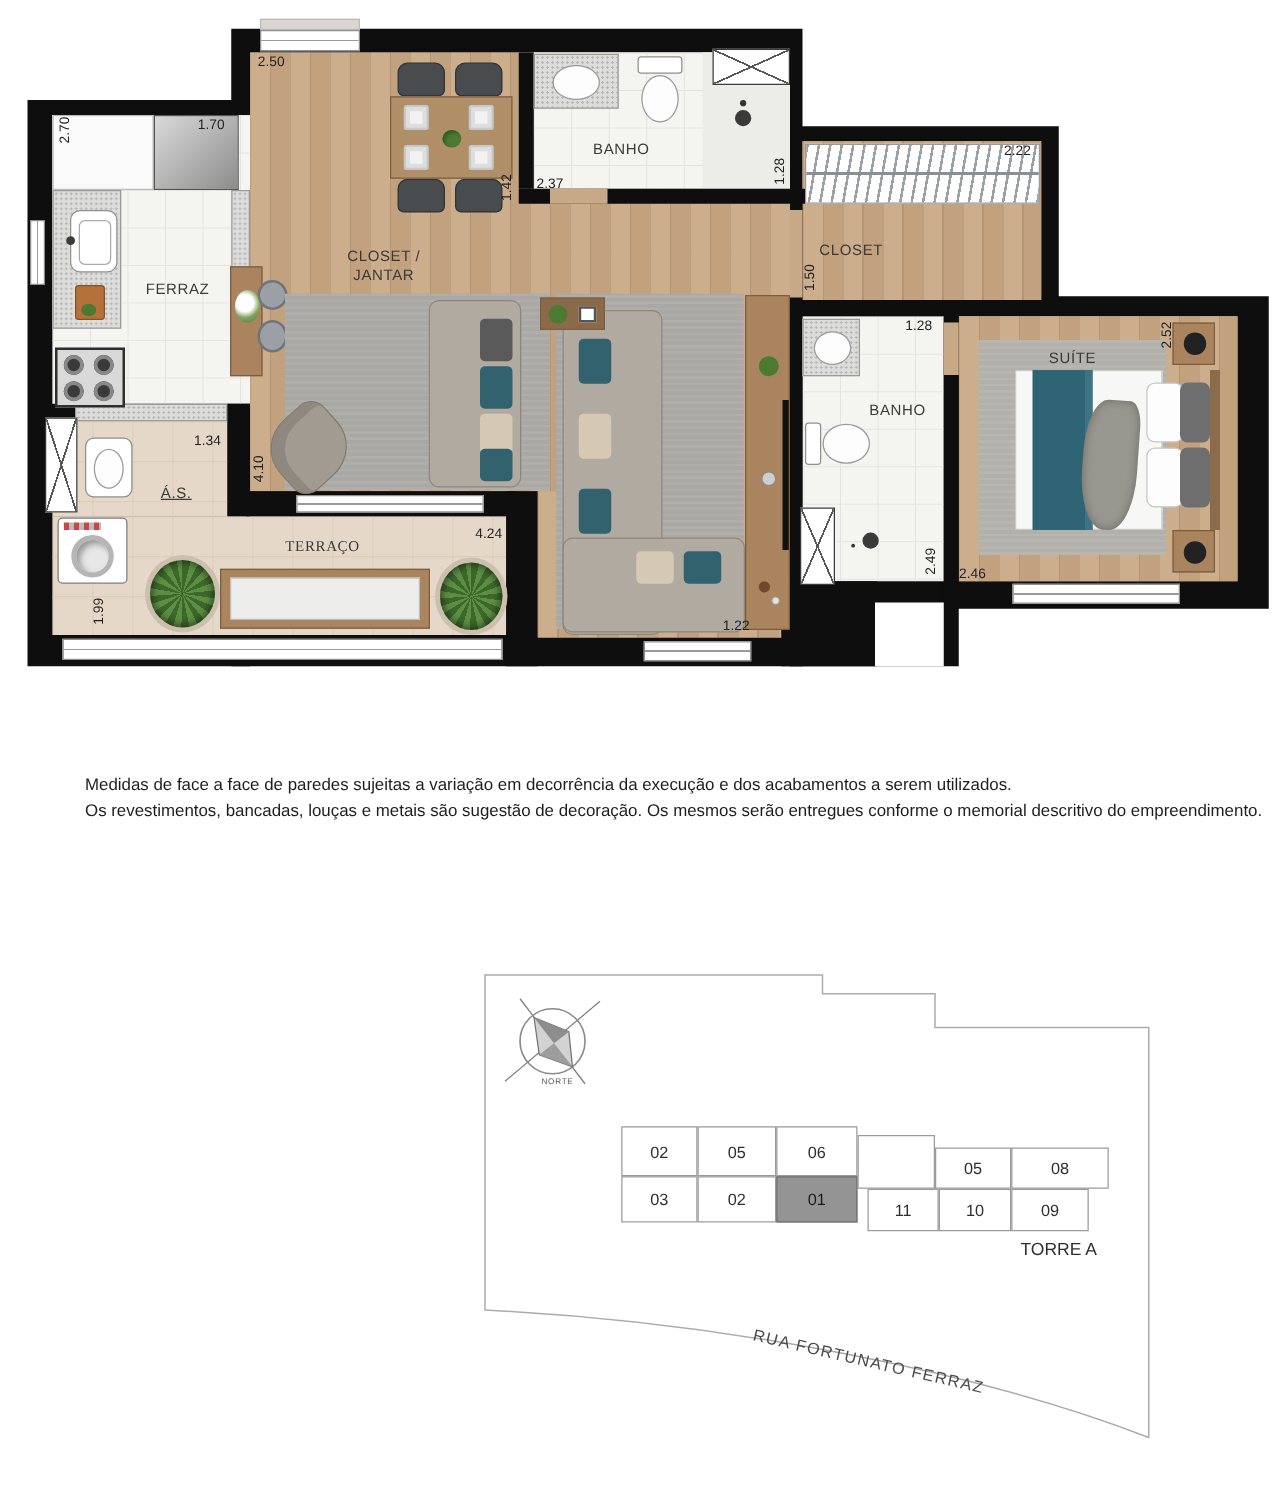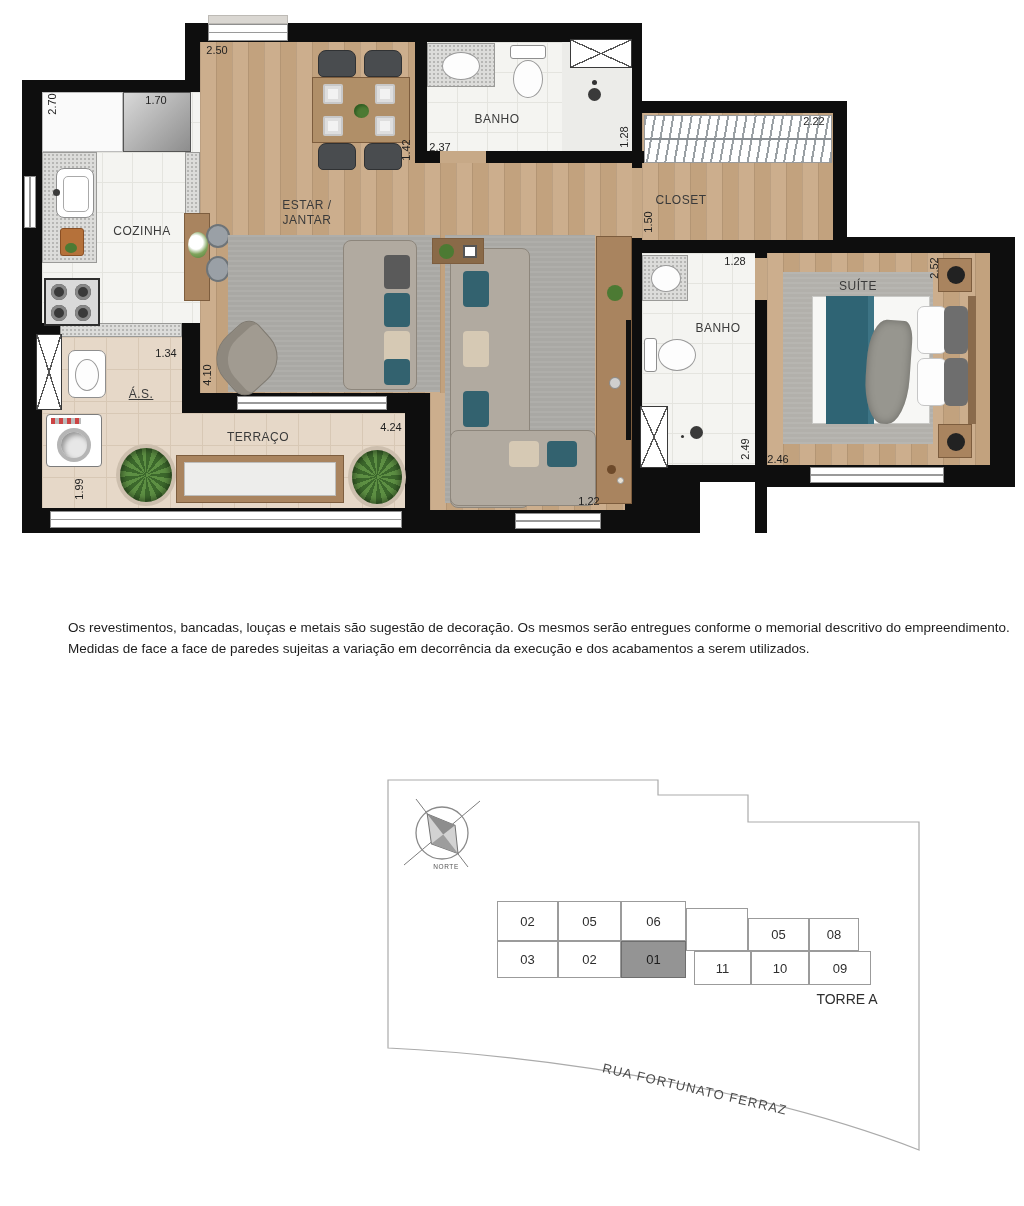--- a/index.html
+++ b/index.html
@@ -209,52 +209,52 @@
     <div class="fix" style="left:46px;top:414px;width:56px;height:53px;border-radius:4px;border-color:#7c7c7c;">
       <div class="abs" style="left:4px;top:3px;width:30px;height:6px;background:repeating-linear-gradient(90deg,#c44 0 4px,#bbb 4px 8px);"></div>
       <div class="oval" style="left:10px;top:13px;width:34px;height:34px;border:4px solid #b5b5b5;background:#e7e7e7;box-shadow:inset 3px 3px 5px rgba(0,0,0,.35);"></div>
     </div>
     <div class="wood" style="left:176px;top:455px;width:168px;height:48px;">
       <div class="abs" style="left:7px;top:6px;width:152px;height:34px;background:#ededeb;border:1px solid #bdbdbb;box-sizing:border-box;"></div>
     </div>
     <div class="plant" style="left:120px;top:448px;width:52px;height:54px;"></div>
     <div class="plant" style="left:352px;top:450px;width:50px;height:54px;"></div>
 
-    <div class="rlabel" style="left:142px;top:231px;">COZINHA</div>
-    <div class="rlabel" style="left:307px;top:205px;">ESTAR /</div>
+    <div class="rlabel" style="left:142px;top:231px;">FERRAZ</div>
+    <div class="rlabel" style="left:307px;top:205px;">CLOSET /</div>
     <div class="rlabel" style="left:307px;top:220px;">JANTAR</div>
     <div class="rlabel" style="left:497px;top:119px;">BANHO</div>
     <div class="rlabel" style="left:681px;top:200px;">CLOSET</div>
     <div class="rlabel" style="left:718px;top:328px;">BANHO</div>
     <div class="rlabel" style="left:858px;top:286px;">SUÍTE</div>
     <div class="rlabel" style="left:141px;top:394px;text-decoration:underline;">Á.S.</div>
-    <div class="rlabel" style="left:258px;top:437px;">TERRAÇO</div>
+    <div class="rlabel" style="left:258px;top:437px;font-family:Liberation Serif, serif;">TERRAÇO</div>
 
     <div class="dim" style="left:217px;top:50px;">2.50</div>
     <div class="dimv" style="left:52px;top:104px;">2.70</div>
-    <div class="dim" style="left:156px;top:100px;">1.70</div>
+    <div class="dim" style="left:169px;top:100px;">1.70</div>
     <div class="dimv" style="left:406px;top:150px;">1.42</div>
     <div class="dim" style="left:440px;top:147px;">2.37</div>
     <div class="dimv" style="left:624px;top:137px;">1.28</div>
     <div class="dim" style="left:814px;top:121px;">2.22</div>
     <div class="dimv" style="left:648px;top:222px;">1.50</div>
     <div class="dim" style="left:735px;top:261px;">1.28</div>
     <div class="dimv" style="left:934px;top:268px;">2.52</div>
     <div class="dim" style="left:166px;top:353px;">1.34</div>
     <div class="dimv" style="left:207px;top:375px;">4.10</div>
     <div class="dim" style="left:391px;top:427px;">4.24</div>
     <div class="dim" style="left:589px;top:501px;">1.22</div>
     <div class="dimv" style="left:745px;top:449px;">2.49</div>
     <div class="dim" style="left:778px;top:459px;">2.46</div>
     <div class="dimv" style="left:79px;top:489px;">1.99</div>
   </div>
 
   <div class="disc">
+    <div>Medidas de face a face de paredes sujeitas a variação em decorrência da execução e dos acabamentos a serem utilizados.</div>
     <div>Os revestimentos, bancadas, louças e metais são sugestão de decoração. Os mesmos serão entregues conforme o memorial descritivo do empreendimento.</div>
-    <div>Medidas de face a face de paredes sujeitas a variação em decorrência da execução e dos acabamentos a serem utilizados.</div>
   </div>
 
   <svg class="abs" style="left:385px;top:772px;" width="540" height="390" viewBox="0 0 540 390">
     <path d="M3 8 H273 V23 H363 V50 H534 V378 C400 326 200 286 3 276 Z" fill="none" stroke="#ababab" stroke-width="1.2"></path>
     <g transform="translate(57,61)">
       <line x1="-38" y1="32" x2="38" y2="-32" stroke="#7d7d7d" stroke-width="1"></line>
       <line x1="-26" y1="-34" x2="26" y2="34" stroke="#7d7d7d" stroke-width="1"></line>
       <circle cx="0" cy="0" r="26" fill="none" stroke="#8a8a8a" stroke-width="1.3"></circle>
       <g transform="rotate(-38)">
         <polygon points="0,-24 15,2 0,26 -15,2" fill="#d2d2d2" stroke="#737373" stroke-width="1"></polygon>
@@ -267,21 +267,21 @@
   <div class="sitelabel" style="left:446px;top:866px;font-size:6.5px;letter-spacing:.6px;color:#555;">NORTE</div>
 
   <div class="unit" style="left:497px;top:901px;width:61px;height:40px;">02</div>
   <div class="unit" style="left:558px;top:901px;width:63px;height:40px;">05</div>
   <div class="unit" style="left:621px;top:901px;width:65px;height:40px;">06</div>
   <div class="unit" style="left:497px;top:941px;width:61px;height:37px;">03</div>
   <div class="unit" style="left:558px;top:941px;width:63px;height:37px;">02</div>
   <div class="unit unit-hl" style="left:621px;top:941px;width:65px;height:37px;">01</div>
   <div class="unit" style="left:686px;top:908px;width:62px;height:43px;"></div>
   <div class="unit" style="left:748px;top:918px;width:61px;height:33px;">05</div>
-  <div class="unit" style="left:809px;top:918px;width:50px;height:33px;">08</div>
+  <div class="unit" style="left:809px;top:918px;width:78px;height:33px;">08</div>
   <div class="unit" style="left:694px;top:951px;width:57px;height:34px;">11</div>
   <div class="unit" style="left:751px;top:951px;width:58px;height:34px;">10</div>
   <div class="unit" style="left:809px;top:951px;width:62px;height:34px;">09</div>
 
   <div class="sitelabel" style="left:847px;top:999px;font-size:14px;">TORRE A</div>
   <div class="sitelabel" style="left:695px;top:1089px;font-size:13px;letter-spacing:1.2px;color:#4a4a4a;transform:translate(-50%,-50%) rotate(13deg);">RUA FORTUNATO FERRAZ</div>
 
 </div>
 
 </body></html>

